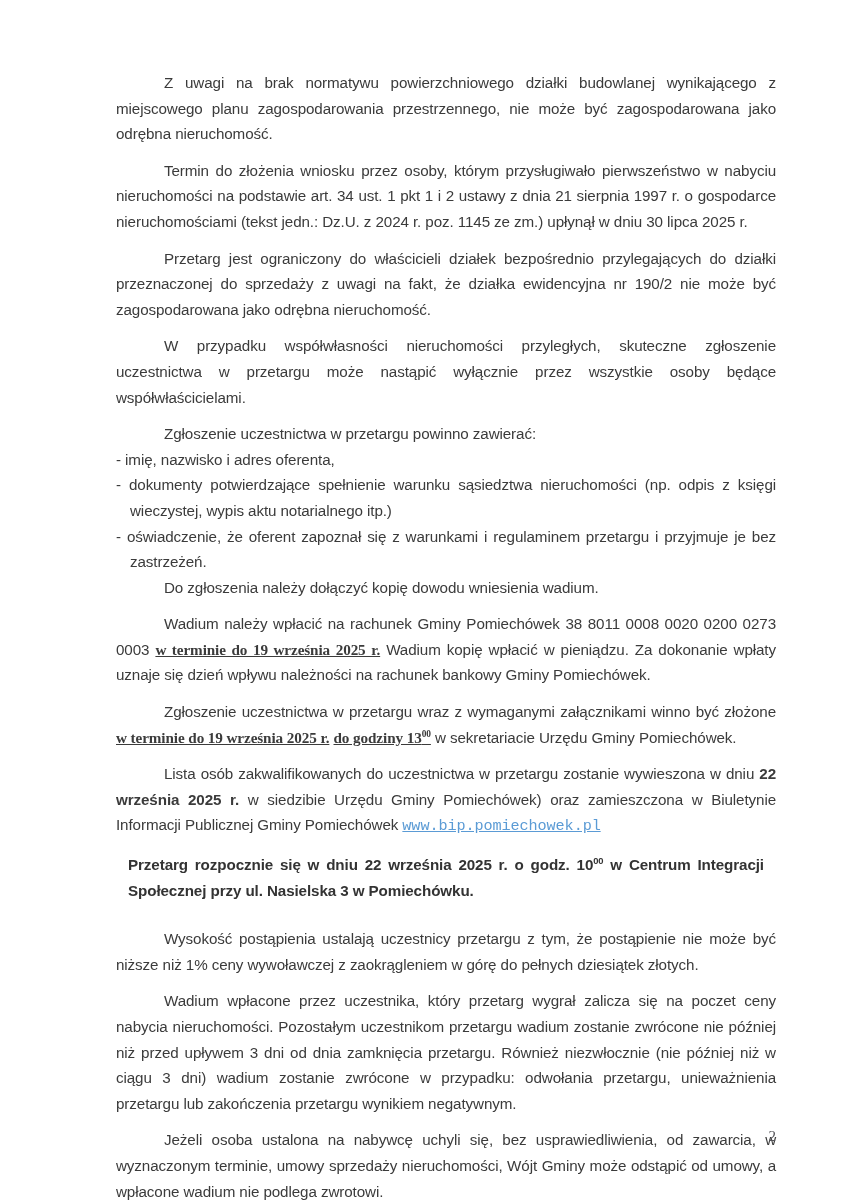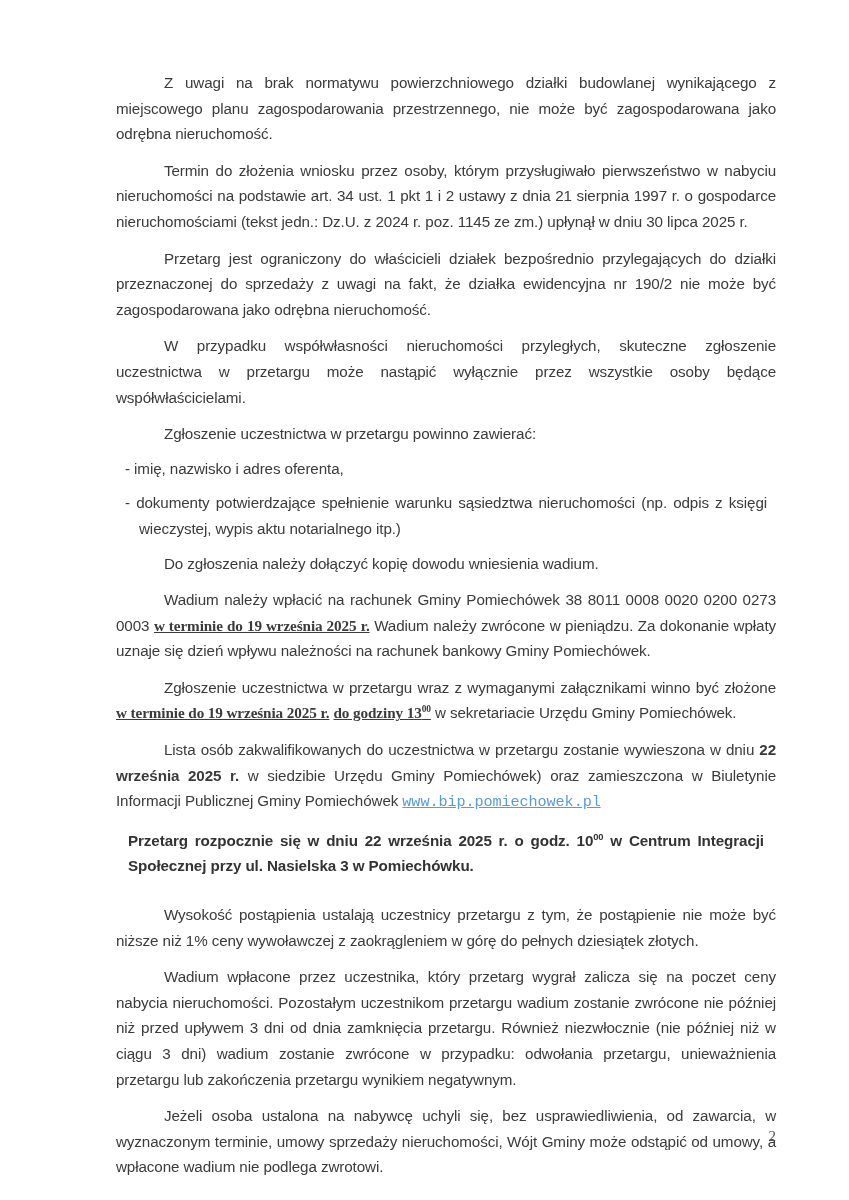--- a/index.html
+++ b/index.html
@@ -31,21 +31,21 @@
     text-align: justify;
     text-justify: inter-word;
     color: #3b3b3b;
     letter-spacing: -0.1px;
   }
   p.para.indent {
     text-indent: 48px;
   }
   .gap-lg { height: 11px; }
   .li {
-    margin: 9px;
+    margin: 0;
     font-size: 15.2px;
     line-height: 25.6px;
     text-align: justify;
     color: #3b3b3b;
     padding-left: 14px;
     text-indent: -14px;
     letter-spacing: -0.1px;
   }
   b, .b { font-weight: bold; }
   .bu { font-weight: bold; text-decoration: underline; font-family: Liberation Serif, serif; }
@@ -92,25 +92,26 @@
     <p class="para indent">Przetarg jest ograniczony do właścicieli działek bezpośrednio przylegających do działki przeznaczonej do sprzedaży z uwagi na fakt, że działka ewidencyjna nr 190/2 nie może być zagospodarowana jako odrębna nieruchomość.</p>
     <div class="gap-lg"></div>
 
     <p class="para indent">W przypadku współwłasności nieruchomości przyległych, skuteczne zgłoszenie uczestnictwa w przetargu może nastąpić wyłącznie przez wszystkie osoby będące współwłaścicielami.</p>
     <div class="gap-lg"></div>
 
     <p class="para indent">Zgłoszenie uczestnictwa w przetargu powinno zawierać:</p>
 
     <p class="li"><span>-</span>&nbsp;<span>imię, nazwisko i adres oferenta,</span></p>
     <p class="li"><span>-</span>&nbsp;<span>dokumenty potwierdzające spełnienie warunku sąsiedztwa nieruchomości (np. odpis z księgi wieczystej, wypis aktu notarialnego itp.)</span></p>
+    <p class="li"><span>-</span>&nbsp;<span>oświadczenie, że oferent zapoznał się z warunkami i regulaminem przetargu i przyjmuje je bez zastrzeżeń.</span></p>
 
     <p class="para indent">Do zgłoszenia należy dołączyć kopię dowodu wniesienia wadium.</p>
     <div class="gap-lg"></div>
 
-    <p class="para indent"><span>Wadium należy wpłacić na rachunek Gminy Pomiechówek 38 8011 0008 0020 0200 0273 0003 </span><span class="bu">w terminie do 19 września 2025 r.</span><span> Wadium należy zwrócone w pieniądzu. Za dokonanie wpłaty uznaje się dzień wpływu należności na rachunek bankowy Gminy Pomiechówek.</span></p>
+    <p class="para indent"><span>Wadium należy wpłacić na rachunek Gminy Pomiechówek 38 8011 0008 0020 0200 0273 0003 </span><span class="bu">w terminie do 19 września 2025 r.</span><span> Wadium kopię wpłacić w pieniądzu. Za dokonanie wpłaty uznaje się dzień wpływu należności na rachunek bankowy Gminy Pomiechówek.</span></p>
     <div class="gap-lg"></div>
 
     <p class="para indent"><span>Zgłoszenie uczestnictwa w przetargu wraz z wymaganymi załącznikami winno być złożone </span><span class="bu">w terminie do 19 września 2025 r.</span><span> </span><span class="bu"><span>do godziny 13</span><sup>00</sup></span><span> w sekretariacie Urzędu Gminy Pomiechówek.</span></p>
     <div class="gap-lg"></div>
 
     <p class="para indent"><span>Lista osób zakwalifikowanych do uczestnictwa w przetargu zostanie wywieszona w dniu </span><span class="b">22 września 2025 r.</span><span> w siedzibie Urzędu Gminy Pomiechówek) oraz zamieszczona w Biuletynie Informacji Publicznej Gminy Pomiechówek </span><a class="link" href="#">www.bip.pomiechowek.pl</a></p>
 
     <p class="bold-para"><span>Przetarg rozpocznie się w dniu 22 września 2025 r. o godz. 10</span><sup>00</sup><span> w Centrum Integracji Społecznej przy ul. Nasielska 3 w Pomiechówku.</span></p>
     <div class="gap-lg"></div>
 

